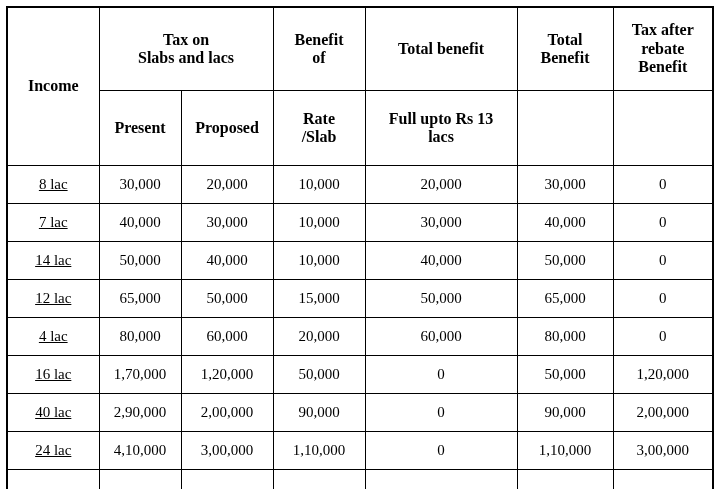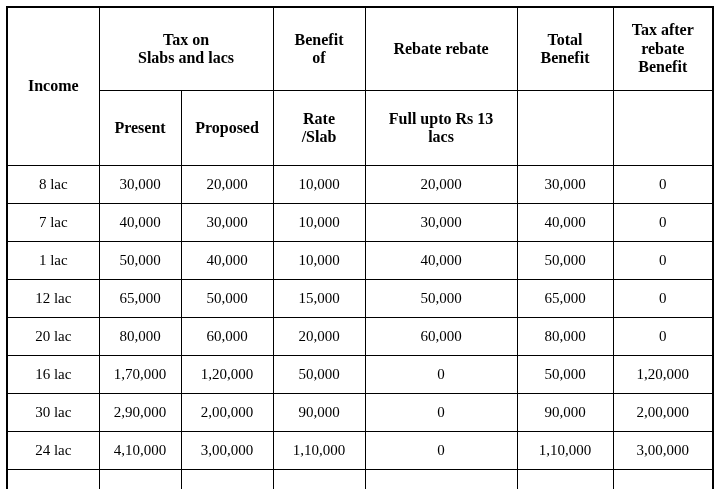--- a/index.html
+++ b/index.html
@@ -49,21 +49,21 @@
   col.c4 { width: 152px; }
   col.c5 { width: 96px; }
   col.c6 { width: 100px; }
 
   .hdr-row1 th { height: 78px; }
   .hdr-row2 th { height: 70px; }
   .body-row td { height: 33px; }
   .body-row.tall td { height: 46px; }
 
   .num { font-size: 15px; }
-  .inc { font-size: 15px; }
+  .inc { font-size: 15px; text-decoration: underline; }
   .small-head { font-size: 15px; }
 </style>
 </head>
 <body>
 
 <div class="table-wrap">
   <table class="tax-table">
     <colgroup>
       <col class="c0">
         <col class="c1">
@@ -80,21 +80,21 @@
         </th>
         <th colspan="2">
           <span>Tax on</span><br>
           <span>Slabs and lacs</span>
         </th>
         <th>
           <span>Benefit</span><br>
           <span>of</span>
         </th>
         <th>
-          <span>Rebate rebate</span>
+          <span>Total benefit</span>
         </th>
         <th>
           <span>Total</span><br>
           <span>Benefit</span>
         </th>
         <th>
           <span>Tax after</span><br>
           <span>rebate</span><br>
           <span>Benefit</span>
         </th>
@@ -131,57 +131,57 @@
       <tr class="body-row">
         <td class="inc">7 lac</td>
         <td class="num">40,000</td>
         <td class="num">30,000</td>
         <td class="num">10,000</td>
         <td class="num">30,000</td>
         <td class="num">40,000</td>
         <td class="num">0</td>
       </tr>
       <tr class="body-row">
-        <td class="inc">1 lac</td>
+        <td class="inc">14 lac</td>
         <td class="num">50,000</td>
         <td class="num">40,000</td>
         <td class="num">10,000</td>
         <td class="num">40,000</td>
         <td class="num">50,000</td>
         <td class="num">0</td>
       </tr>
       <tr class="body-row">
         <td class="inc">12 lac</td>
         <td class="num">65,000</td>
         <td class="num">50,000</td>
         <td class="num">15,000</td>
         <td class="num">50,000</td>
         <td class="num">65,000</td>
         <td class="num">0</td>
       </tr>
       <tr class="body-row">
-        <td class="inc">20 lac</td>
+        <td class="inc">4 lac</td>
         <td class="num">80,000</td>
         <td class="num">60,000</td>
         <td class="num">20,000</td>
         <td class="num">60,000</td>
         <td class="num">80,000</td>
         <td class="num">0</td>
       </tr>
       <tr class="body-row">
         <td class="inc">16 lac</td>
         <td class="num">1,70,000</td>
         <td class="num">1,20,000</td>
         <td class="num">50,000</td>
         <td class="num">0</td>
         <td class="num">50,000</td>
         <td class="num">1,20,000</td>
       </tr>
       <tr class="body-row">
-        <td class="inc">30 lac</td>
+        <td class="inc">40 lac</td>
         <td class="num">2,90,000</td>
         <td class="num">2,00,000</td>
         <td class="num">90,000</td>
         <td class="num">0</td>
         <td class="num">90,000</td>
         <td class="num">2,00,000</td>
       </tr>
       <tr class="body-row">
         <td class="inc">24 lac</td>
         <td class="num">4,10,000</td>

